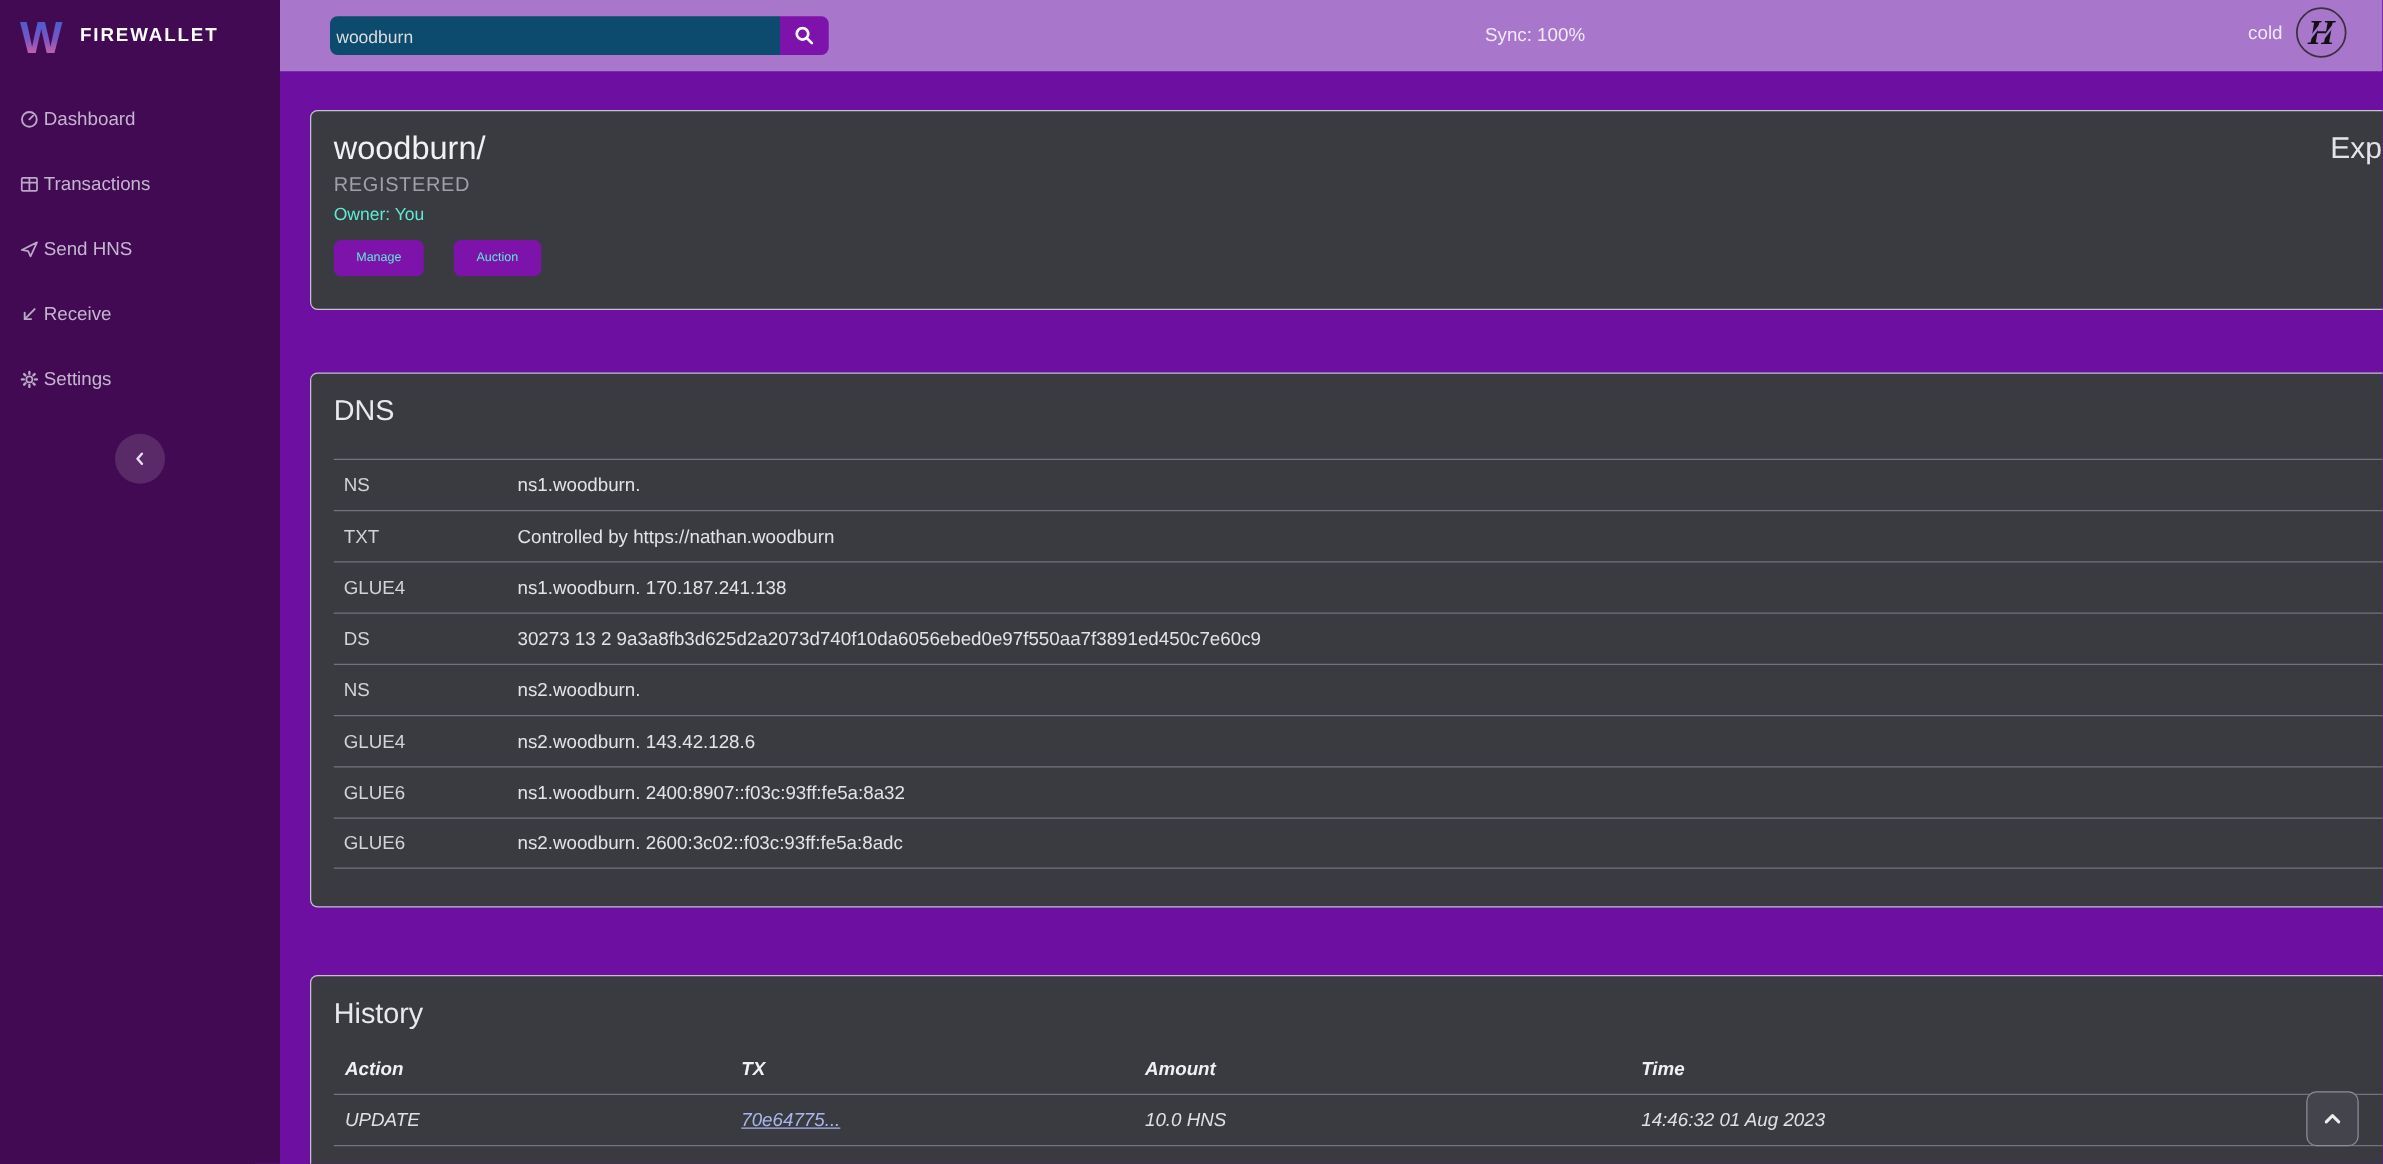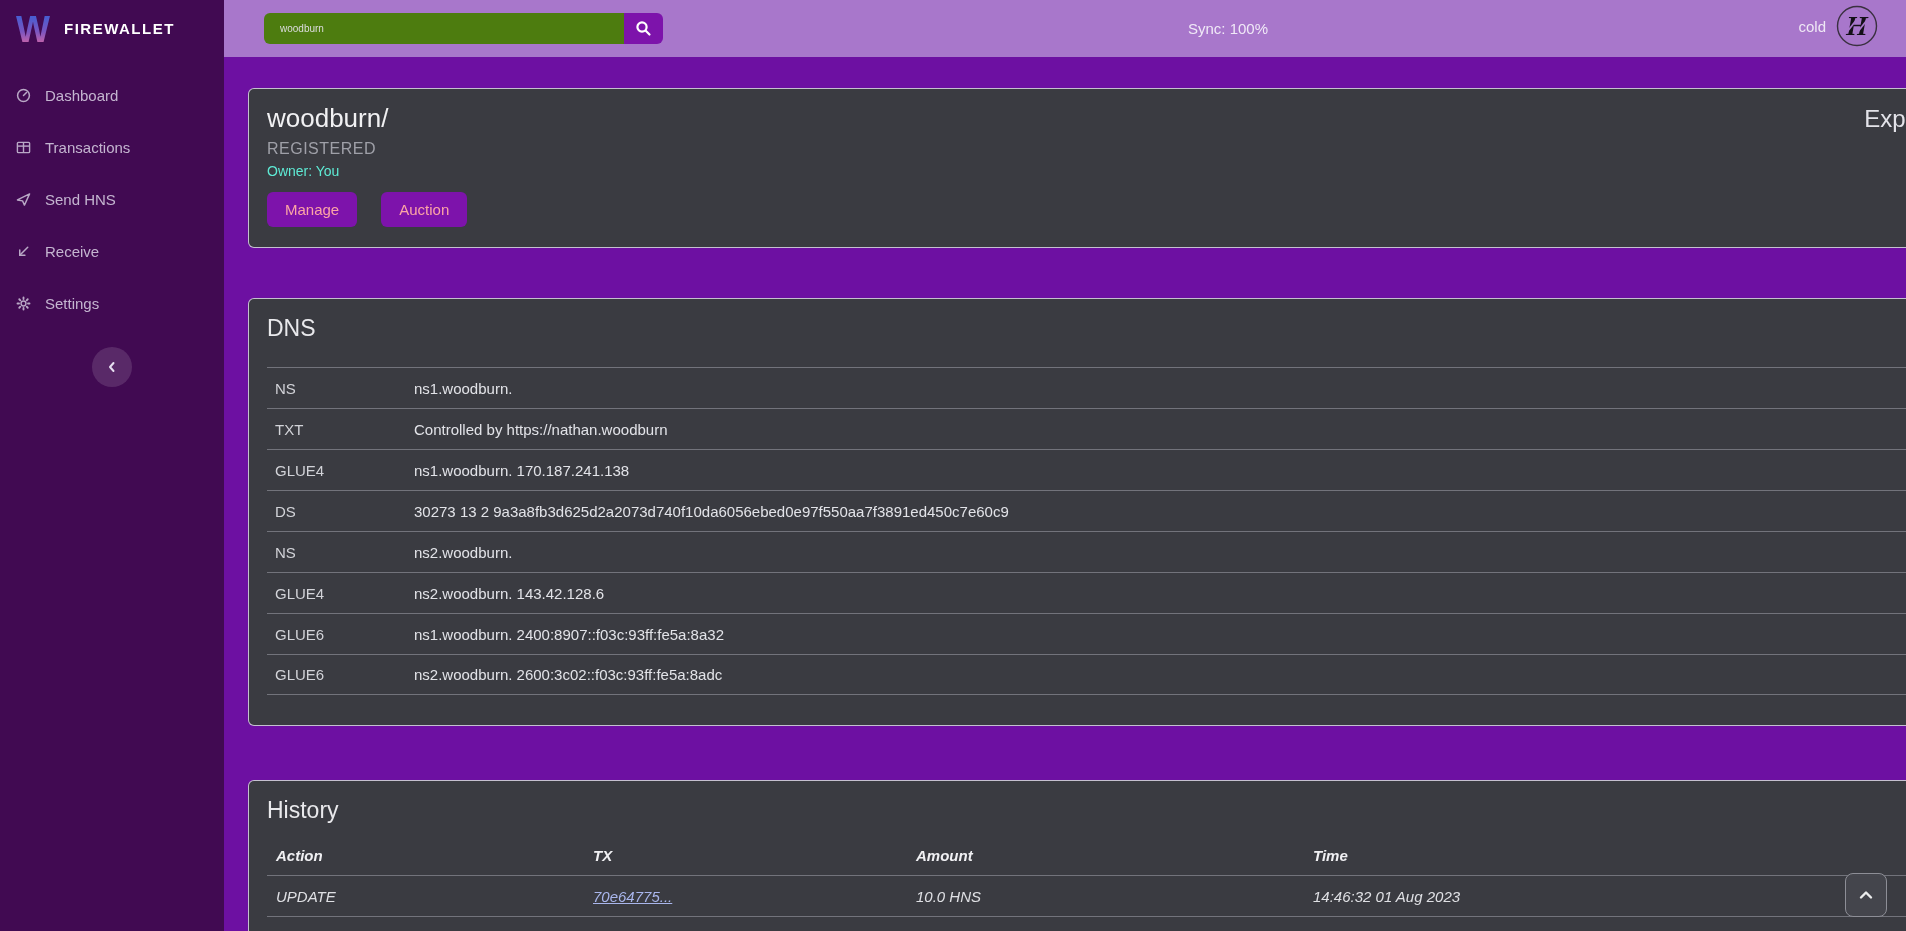--- a/index.html
+++ b/index.html
@@ -17,43 +17,43 @@
   }
   .brand {
     height:57px; display:flex; align-items:center; padding-left:13px; gap:11px;
   }
   .brand-logo { width:40px; height:40px; flex:0 0 auto; }
   .brand-name {
     color:#ffffff; font-size:15px; font-weight:bold; letter-spacing:1.5px;
   }
   .nav { position:absolute; left:0; top:84px; width:100%; list-style:none; }
   .nav-item {
-    display:flex; align-items:center; gap:14px; padding-left:16px;
+    display:flex; align-items:center; gap:4px; padding-left:16px;
     height:22px; margin-bottom:30px; color:#c4b5d0; font-size:15px;
     cursor:pointer;
   }
   .nav-item .nav-ic { width:15px; height:15px; display:block; flex:0 0 auto; }
   .collapse-btn {
     position:absolute; left:92px; top:347px; width:40px; height:40px;
     border-radius:50%; background:rgba(255,255,255,0.13);
     display:flex; align-items:center; justify-content:center;
     border:none; cursor:pointer;
   }
 
   
   .topbar {
     position:absolute; left:224px; top:0; width:1682px; height:57px;
     background:#a877cb; z-index:4;
   }
   .searchwrap {
     position:absolute; left:40px; top:13px; height:31px; display:flex;
   }
   .search-input {
-    width:360px; height:31px; background:#4d7c0f; border:none; outline:none;
-    border-radius:6px 0 0 6px; color:#dcdcde; font-size:10px; padding:0 16px;
+    width:360px; height:31px; background:#0c4a6e; border:none; outline:none;
+    border-radius:6px 0 0 6px; color:#dcdcde; font-size:14px; padding:0 5px;
     font-family:"Liberation Sans", sans-serif;
   }
   .search-btn {
     width:39px; height:31px; background:#7d13ab; border:none; cursor:pointer;
     border-radius:0 6px 6px 0; display:flex; align-items:center; justify-content:center;
   }
   .sync-label {
     position:absolute; left:964px; top:0; height:57px; display:flex; align-items:center;
     color:#f0e9f7; font-size:15px;
   }
@@ -75,22 +75,22 @@
 
   
   .name-title { margin:14px 0 0 18px; color:#f1f1f3; font-size:26px; font-weight:normal; }
   .name-status{ margin:6px 0 0 18px; color:#9fa0a8; font-size:16px; letter-spacing:0.5px; }
   .name-owner { margin:5px 0 0 18px; color:#5eead4; font-size:14px; }
   .name-expires {
     position:absolute; top:16px; right:22px; color:#e3e3e9; font-size:24px;
   }
   .btn-row { margin:13px 0 0 18px; display:flex; gap:24px; }
   .btn {
-    background:#7d13ab; color:#fca5a5; border:none; border-radius:6px;
-    font-size:15px; padding:9px 18px; cursor:pointer;
+    background:#7d13ab; color:#5eead4; border:none; border-radius:6px;
+    font-size:10px; padding:9px 18px; cursor:pointer;
     font-family:"Liberation Sans", sans-serif;
   }
 
   
   .panel-heading {
     margin:14px 0 0 18px; color:#e9e9ec; font-size:23px; font-weight:normal;
     line-height:30px;
   }
 
   

